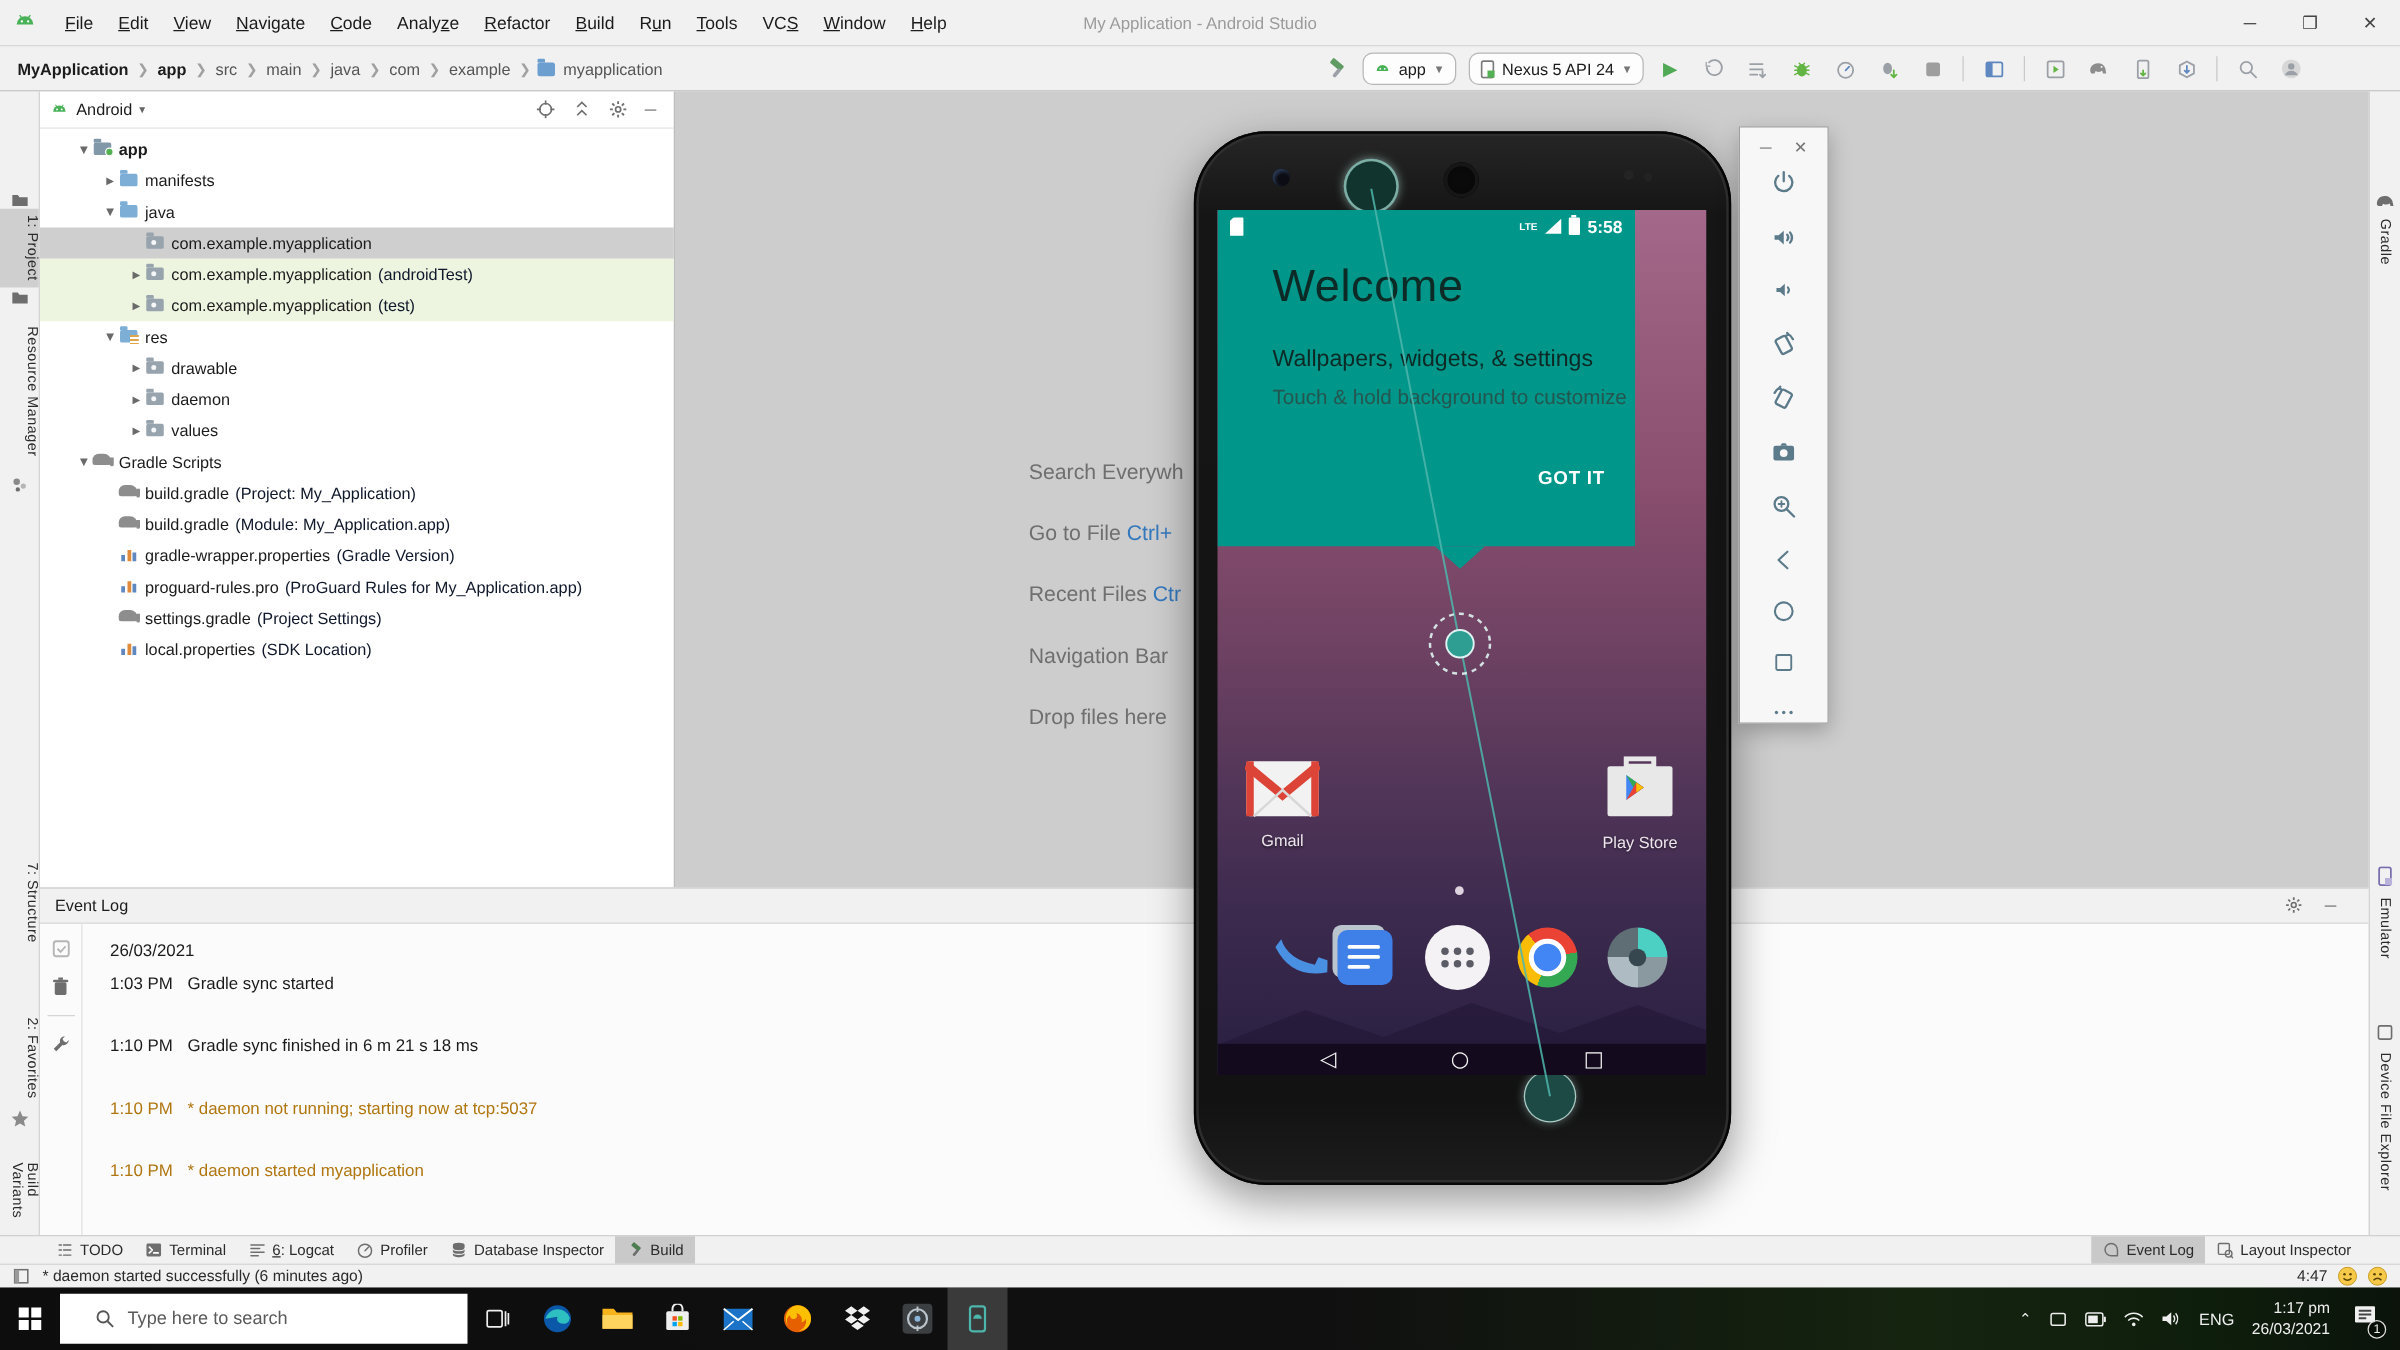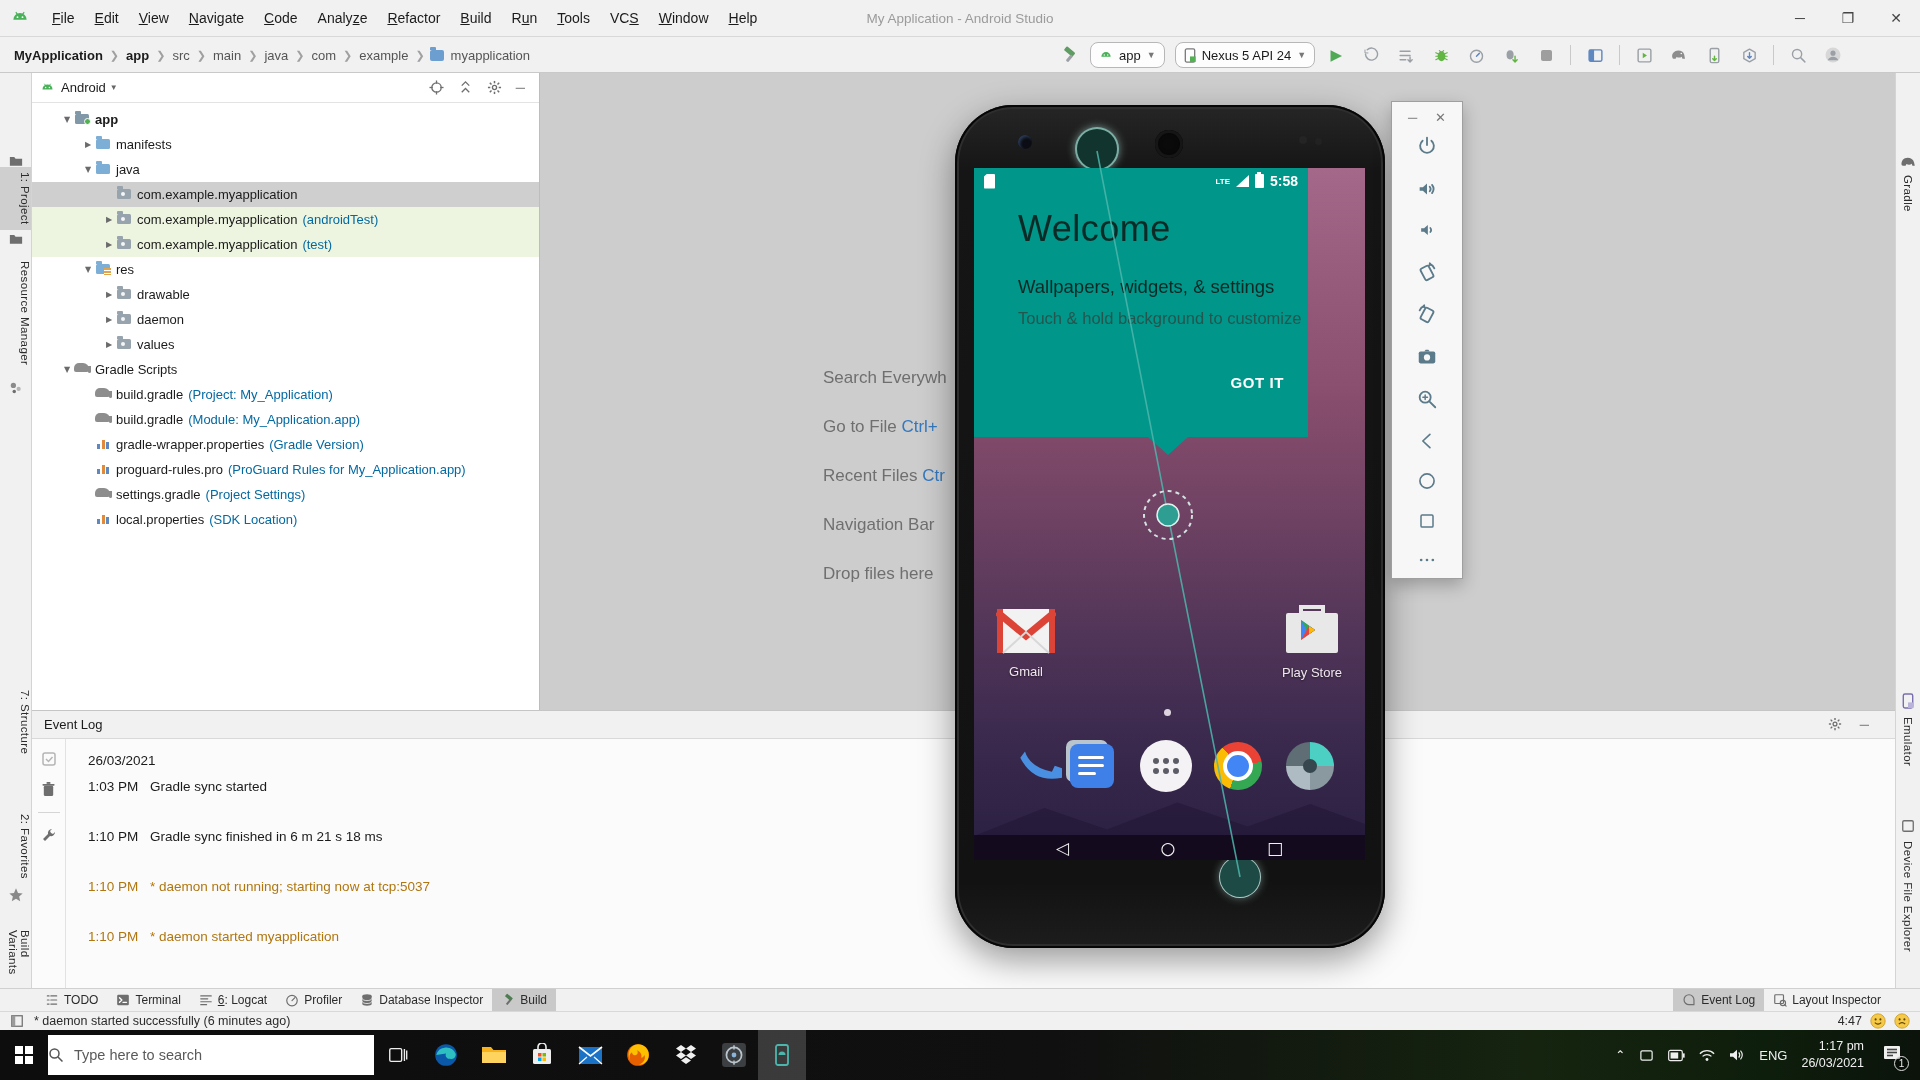--- a/index.html
+++ b/index.html
@@ -37,21 +37,21 @@
   #project-header .title{font-size:13px;color:#1b1b1b;margin:0 4px 0 6px}
   #project-header .carrot{font-size:8px;color:#666}
   #ph-icons{margin-left:auto;display:flex;gap:14px;align-items:center;margin-right:6px}
   .tree{padding-top:4px;font-size:13px;color:#1b1b1b}
   .trow{height:25px;display:flex;align-items:center;white-space:nowrap}
   .trow.sel{background:#cfcfcf}
   .trow.green{background:#edf5e0}
   .trow .arr{width:14px;font-size:8px;color:#6a6a6a;text-align:center;flex:none}
   .trow .lbl{margin-left:5px}
   .trow .lbl.b{font-weight:bold}
-  .trow .sfx{color:#0369a1;margin-left:5px}
+  .trow .sfx{color:#0f172a;margin-left:5px}
   .tico{width:16px;height:16px;flex:none;position:relative;display:inline-block}
   .fold{position:absolute;left:1px;top:4px;width:14px;height:10px;border-radius:1.5px}
   .fold:before{content:"";position:absolute;left:0;top:-3px;width:6px;height:3px;border-radius:1px 1px 0 0;background:inherit}
   .f-blue{background:#7daed6}.f-gray{background:#97a3ad}.f-app{background:#8198a9}
   .dot-g{position:absolute;right:-1px;bottom:1px;width:7px;height:7px;border-radius:50%;background:#53b053;border:1px solid #fff}
   .dot-w{position:absolute;left:5px;top:7px;width:4px;height:4px;border-radius:50%;background:#fff;opacity:.9}
   .res-lines{position:absolute;right:0;bottom:0;width:7px;height:8px;background:repeating-linear-gradient(#e0a54c 0 1.5px,#fff 1.5px 3px)}
   .chart-ic{position:absolute;left:2px;bottom:2px;display:flex;align-items:flex-end;gap:1.5px}
   .chart-ic i{display:block;width:3px;background:#5f87c0}
   .chart-ic i:nth-child(2){background:#e08b3c}
@@ -118,21 +118,21 @@
   #bb-left{display:flex;margin-left:36px}
   #bb-right{display:flex;margin-left:auto;margin-right:30px}
   
   #statusbar{position:absolute;left:0;top:1011px;width:1920px;height:19px;background:#f1f1f1;border-top:1px solid #d8d8d8;display:flex;align-items:center;font-size:12.5px;color:#2b2b2b;z-index:30}
   #sb-right{margin-left:auto;display:flex;align-items:center;gap:8px;margin-right:10px}
   
   #taskbar{position:absolute;left:0;top:1030px;width:1920px;height:50px;background:linear-gradient(90deg,#0d0d0d 0%,#101010 55%,#15240f 80%,#0e1e0c 92%,#0b130b 100%);display:flex;align-items:center;z-index:40}
   #start{width:48px;height:50px;display:flex;align-items:center;justify-content:center}
   .win-logo{display:grid;grid-template-columns:8px 8px;grid-template-rows:8px 8px;gap:1.5px}
   .win-logo i{background:#fff}
-  #tsearch{width:326px;height:40px;background:#fff;display:flex;align-items:center;padding:0 0;gap:10px;font-size:14.5px;color:#5a5a5a}
+  #tsearch{width:326px;height:40px;background:#fff;display:flex;align-items:center;padding:0 28px;gap:10px;font-size:14.5px;color:#5a5a5a}
   .tb-app{width:48px;height:50px;display:flex;align-items:center;justify-content:center;position:relative}
   .tb-app.active{background:rgba(255,255,255,.18)}
   #tray{margin-left:auto;display:flex;align-items:center;gap:14px;color:#f0f0f0;margin-right:8px}
   #tray-clock{text-align:right;font-size:12.5px;line-height:1.35}
   .badge{position:absolute;right:-7px;bottom:-5px;width:15px;height:15px;border-radius:50%;border:1px solid #ddd;color:#eee;font-size:10px;display:flex;align-items:center;justify-content:center;background:rgba(0,0,0,.3)}
   .dfs{font-family:"DejaVu Sans",sans-serif}
 </style>
 </head>
 <body>
 

